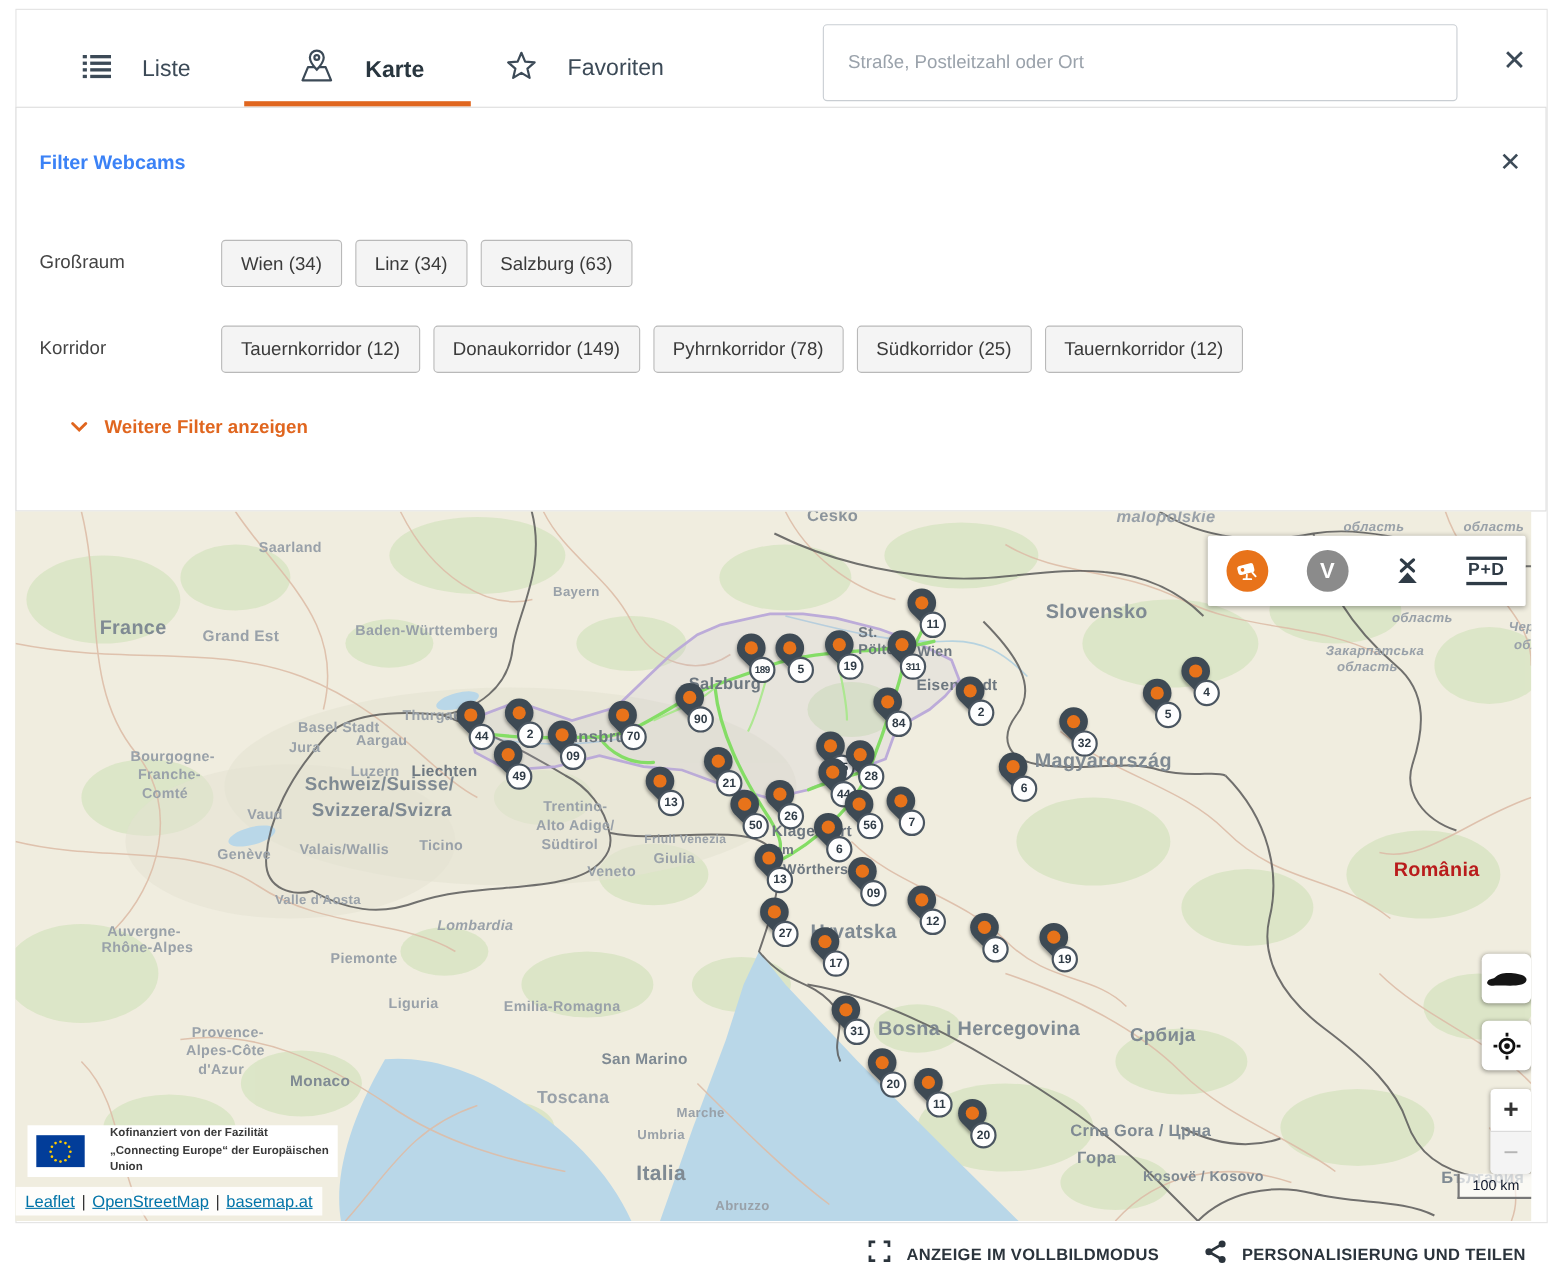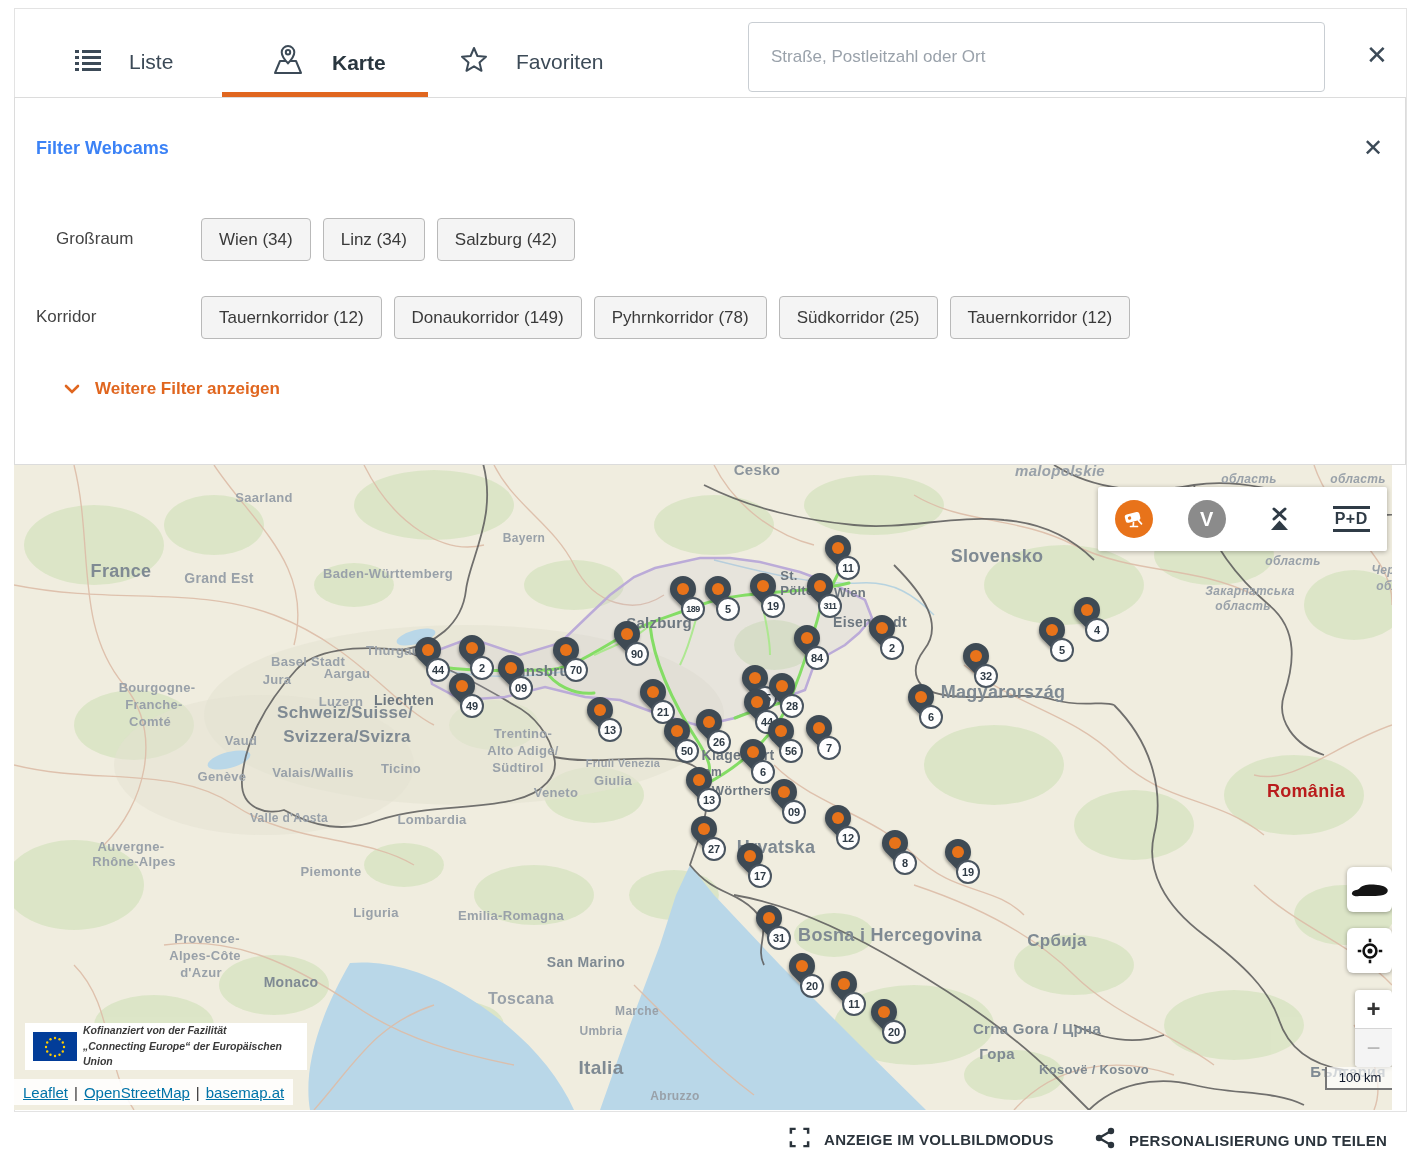--- a/index.html
+++ b/index.html
@@ -52,21 +52,21 @@
   .zoomctl{position:absolute;left:1341px;top:525px;width:37px;background:#fff;border-radius:4px;
         box-shadow:0 1px 4px rgba(0,0,0,.35);overflow:hidden;z-index:6;}
   .zoomctl .zi{height:38px;display:flex;align-items:center;justify-content:center;font-size:24px;
         font-weight:bold;color:#333;cursor:pointer;border-bottom:1px solid #d5d5d5;}
   .zoomctl .zo{height:38px;display:flex;align-items:center;justify-content:center;font-size:24px;
         color:#b5b5b5;background:#f4f4f4;cursor:default;}
   .scalebar{position:absolute;left:1311px;top:602px;width:66px;height:21px;border:2px solid #777;border-top:none;
         background:rgba(255,255,255,.65);font-size:13px;color:#0f172a;display:flex;align-items:center;
         justify-content:center;z-index:6;}
   .eubox{position:absolute;left:11px;top:558px;width:282px;height:47px;background:#fff;display:flex;
-        align-items:center;gap:6px;padding-left:8px;box-sizing:border-box;z-index:6;font-style:italic;}
+        align-items:center;gap:23px;padding-left:8px;box-sizing:border-box;z-index:6;}
   .euflag{width:44px;height:29px;background:#023d99;flex:0 0 auto;display:flex;align-items:center;justify-content:center;}
   .eutext{font-size:10.5px;font-weight:bold;color:#3a3a3a;line-height:1.5;}
   .attrib{position:absolute;left:0px;top:614px;height:26px;background:rgba(255,255,255,.88);display:flex;
         align-items:center;gap:6px;padding:0 9px;font-size:15px;color:#333;z-index:6;}
   .attrib a{color:#0073a8;text-decoration:underline;cursor:pointer;}
   
   .footaction{position:absolute;display:flex;align-items:center;gap:13px;cursor:pointer;}
   .footaction .lbl{font-size:15px;font-weight:bold;color:#2b343c;letter-spacing:.3px;}
 </style>
 </head>
@@ -114,25 +114,25 @@
 
   <div class="search">
     <input type="text" placeholder="Straße, Postleitzahl oder Ort" style="">
   </div>
   <span class="xclose" style="left:1366px;top:42px;">✕</span>
 
   <div class="panel">
     <span class="panel-title">Filter Webcams</span>
     <span class="panel-x">✕</span>
 
-    <span class="grp-label" style="top:141px;margin-left:20px;">Großraum</span>
+    <span class="grp-label" style="top:141px;">Großraum</span>
     <div class="btn-row" style="top:120px;">
       <button class="fbtn">Wien (34)</button>
       <button class="fbtn">Linz (34)</button>
-      <button class="fbtn">Salzburg (42)</button>
+      <button class="fbtn">Salzburg (63)</button>
     </div>
 
     <span class="grp-label" style="top:219px;">Korridor</span>
     <div class="btn-row" style="top:198px;">
       <button class="fbtn">Tauernkorridor (12)</button>
       <button class="fbtn">Donaukorridor (149)</button>
       <button class="fbtn">Pyhrnkorridor (78)</button>
       <button class="fbtn">Südkorridor (25)</button>
       <button class="fbtn">Tauernkorridor (12)</button>
     </div>
@@ -279,21 +279,21 @@
         <span class="maplabel" style="left: 331px; top: 248px; font-size: 17px; color: rgb(127, 138, 147);">Schweiz/Suisse/</span>
         <span class="maplabel" style="left: 333px; top: 272px; font-size: 17px; color: rgb(127, 138, 147);">Svizzera/Svizra</span>
         <span class="maplabel" style="left: 227px; top: 275px; font-size: 13px;">Vaud</span>
         <span class="maplabel" style="left: 208px; top: 311px; font-size: 13px;">Genève</span>
         <span class="maplabel" style="left: 299px; top: 307px; font-size: 13px;">Valais/Wallis</span>
         <span class="maplabel" style="left: 387px; top: 303px; font-size: 13px;">Ticino</span>
         <span class="maplabel" style="left: 275px; top: 353px; font-size: 12px;">Valle d'Aosta</span>
         <span class="maplabel" style="left: 117px; top: 381px; font-size: 13px;">Auvergne-</span>
         <span class="maplabel" style="left: 120px; top: 396px; font-size: 13px;">Rhône-Alpes</span>
         <span class="maplabel" style="left: 317px; top: 406px; font-size: 13px;">Piemonte</span>
-        <span class="maplabel" style="left: 418px; top: 354px; font-size: 13px;">Lombardia</span>
+        <span class="maplabel" style="left: 418px; top: 376px; font-size: 13px; font-style: italic;">Lombardia</span>
         <span class="maplabel" style="left: 509px; top: 268px; font-size: 13px;">Trentino-</span>
         <span class="maplabel" style="left: 509px; top: 285px; font-size: 13px;">Alto Adige/</span>
         <span class="maplabel" style="left: 504px; top: 302px; font-size: 13px;">Südtirol</span>
         <span class="maplabel" style="left: 609px; top: 298px; font-size: 11px;">Friuli Venezia</span>
         <span class="maplabel" style="left: 599px; top: 315px; font-size: 13px;">Giulia</span>
         <span class="maplabel" style="left: 542px; top: 327px; font-size: 13px;">Veneto</span>
         <span class="maplabel" style="left: 362px; top: 447px; font-size: 13px;">Liguria</span>
         <span class="maplabel" style="left: 497px; top: 450px; font-size: 13px;">Emilia-Romagna</span>
         <span class="maplabel" style="left: 193px; top: 473px; font-size: 13px;">Provence-</span>
         <span class="maplabel" style="left: 191px; top: 490px; font-size: 13px;">Alpes-Côte</span>

